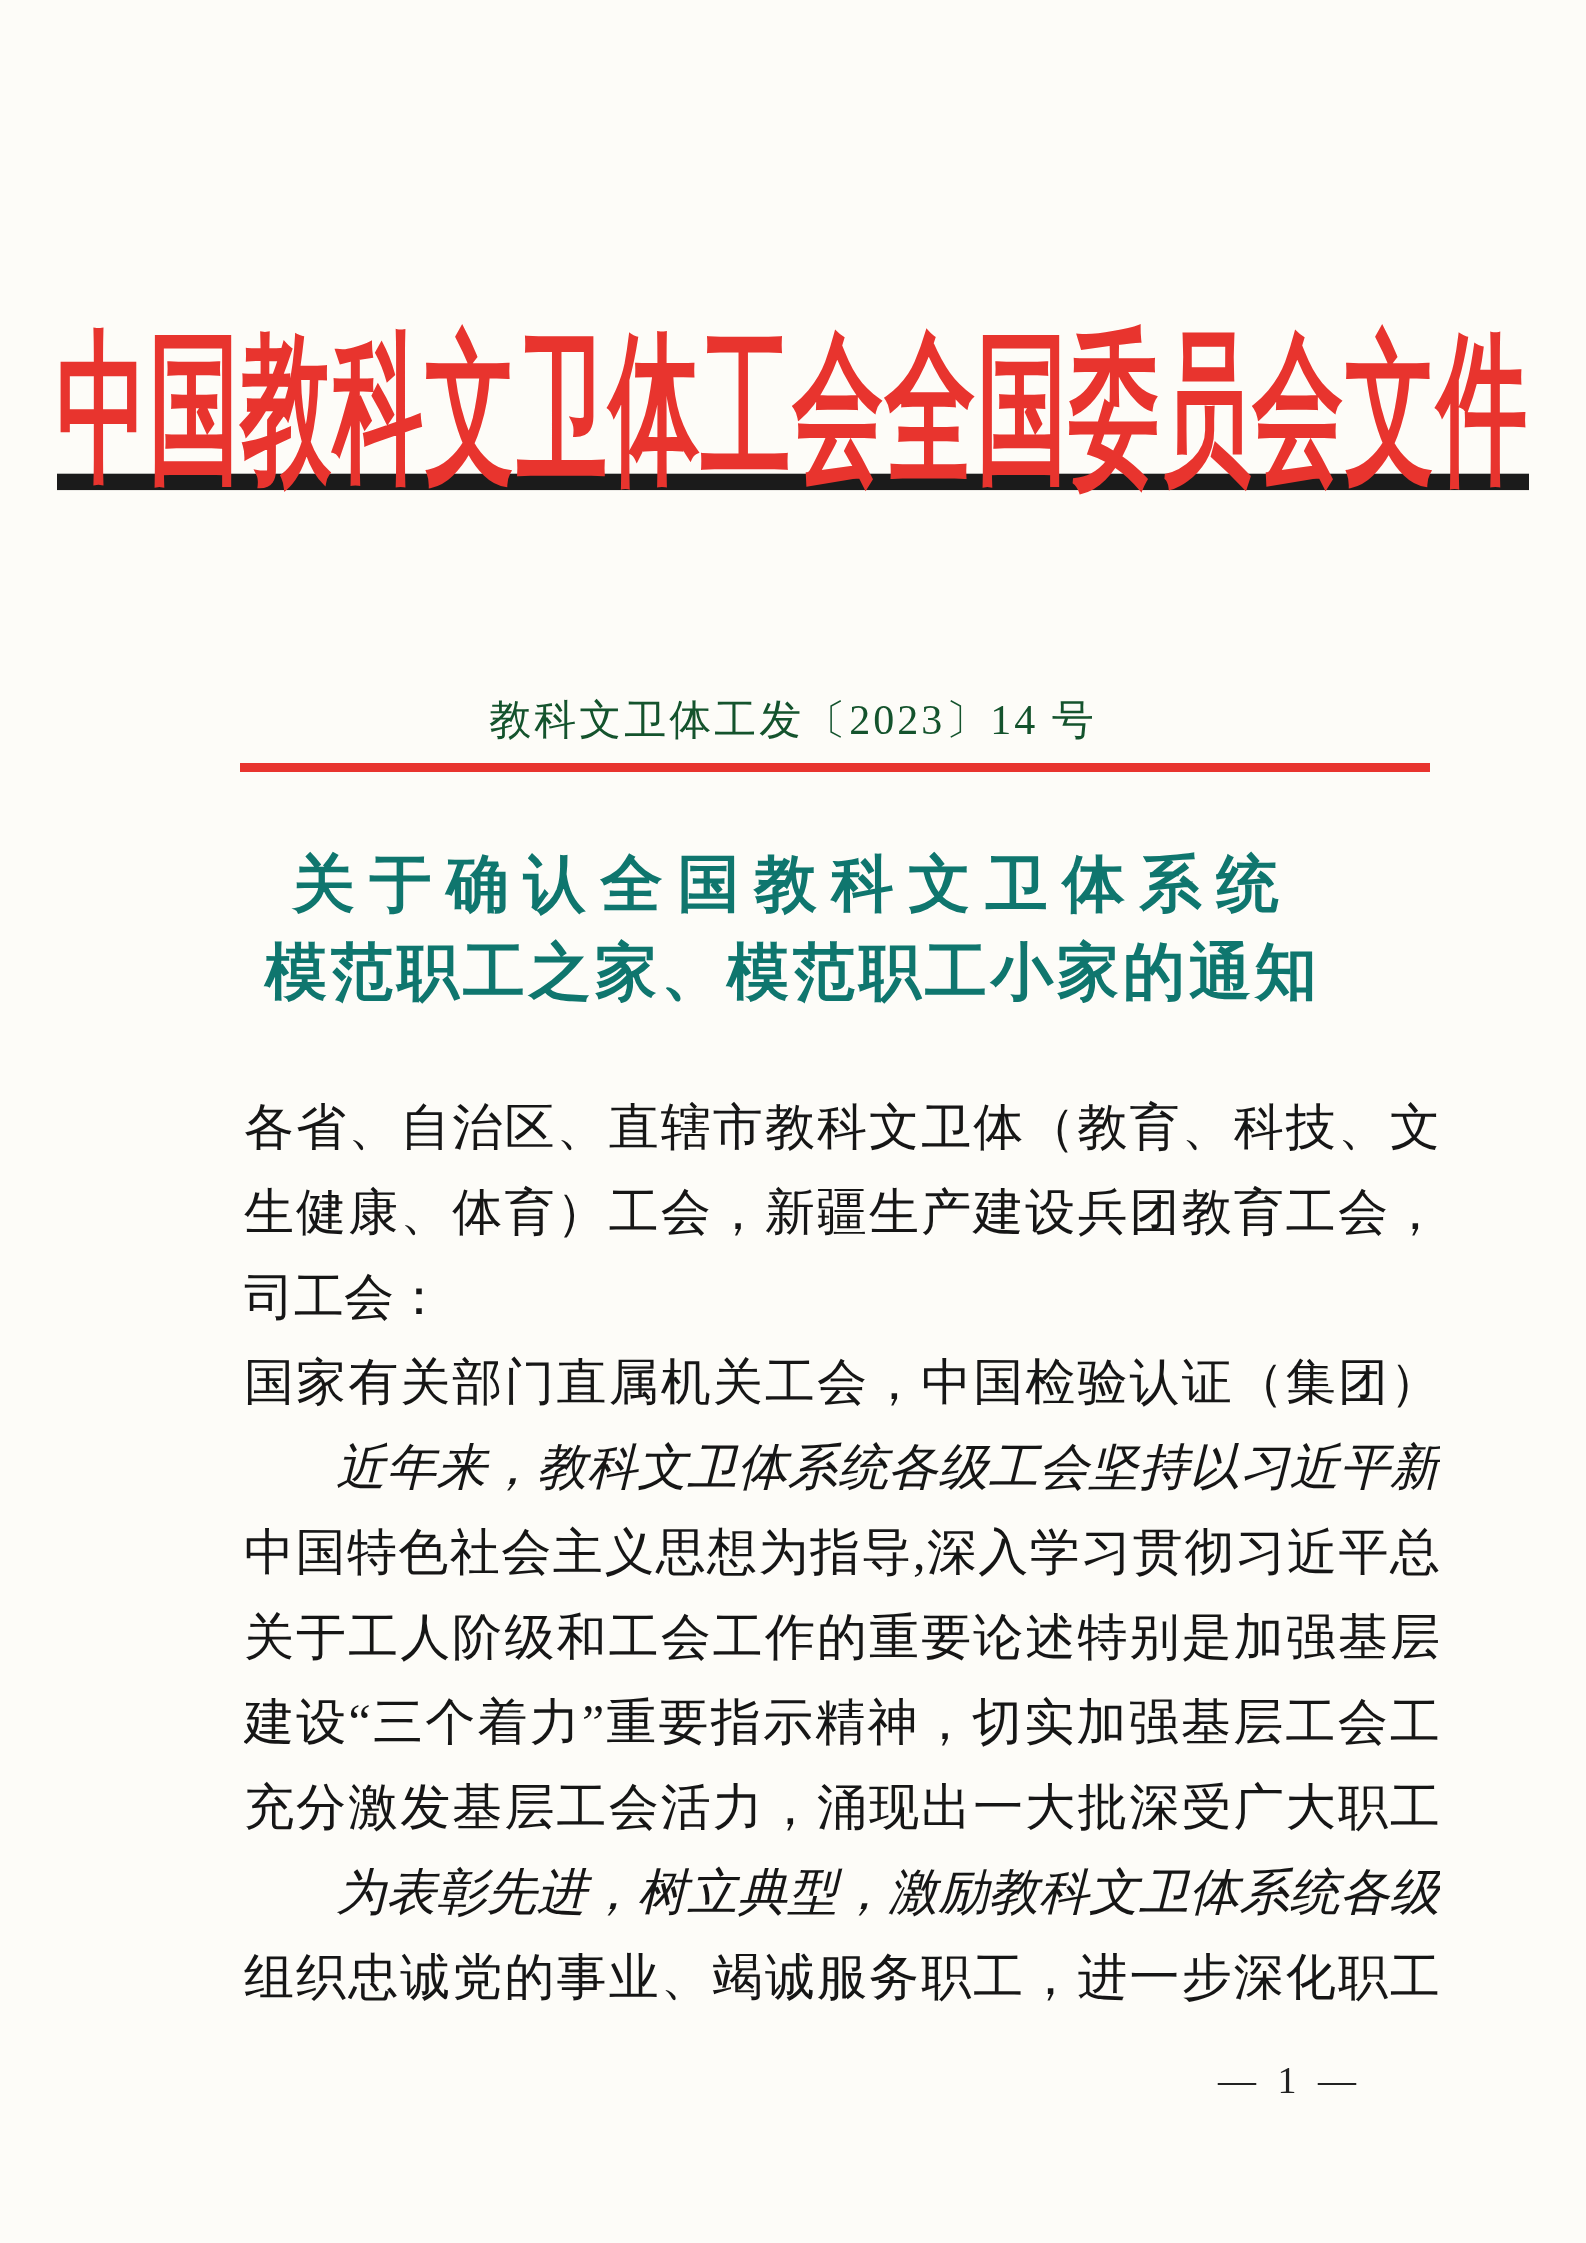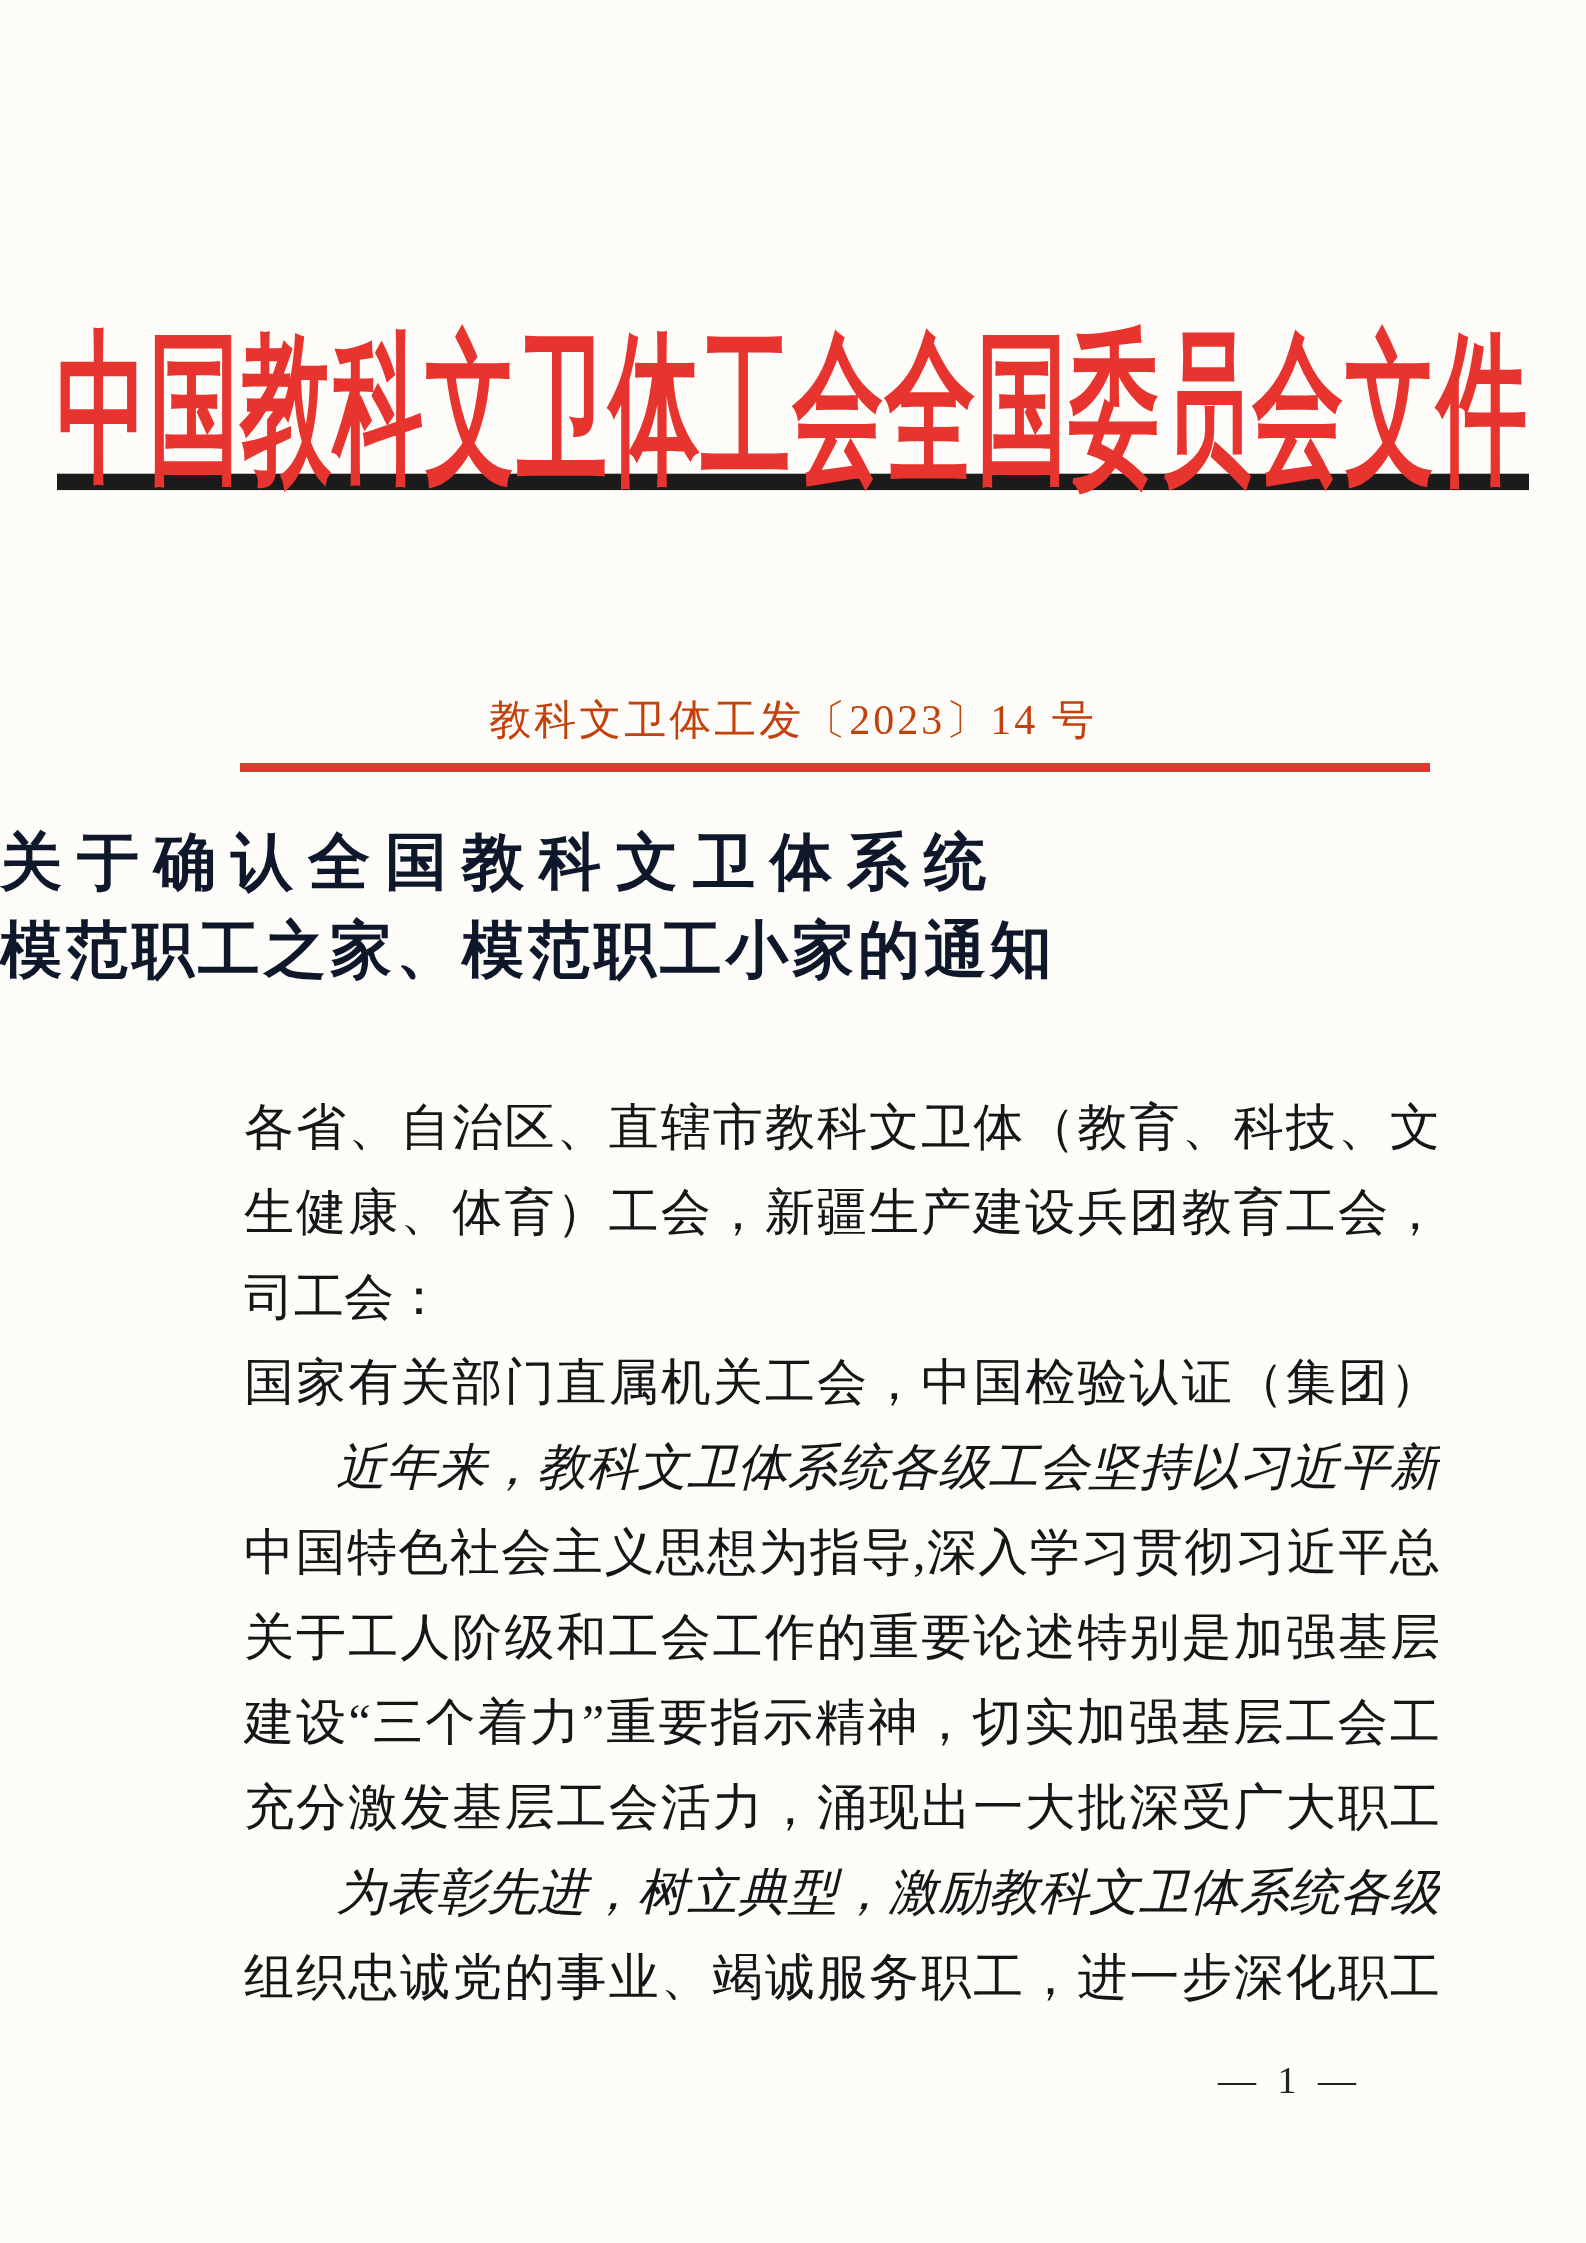--- a/index.html
+++ b/index.html
@@ -19,32 +19,32 @@
   }
   .red-header .masthead-text {
     font-size:90px; font-weight:700; color:#e8342e;
     letter-spacing:2px; white-space:nowrap;
     transform:scaleY(1.82);
   }
   
   .doc-number {
     position:absolute; top:690px; left:0; width:100%;
     text-align:center; font-size:42px; line-height:60px;
-    letter-spacing:3px; color:#c2410c;
+    letter-spacing:3px; color:#14532d;
   }
   
   .red-line {
     position:absolute; top:763px; left:240px;
     width:1190px; height:9px; background:#e8342e;
   }
   
   .doc-title {
-    position:absolute; top:818px; left:0; width:100%;
-    text-align:left; font-weight:700; font-size:62px; line-height:88px;
-    color:#0f172a;
+    position:absolute; top:840px; left:0; width:100%;
+    text-align:center; font-weight:700; font-size:62px; line-height:88px;
+    color:#0f766e;
   }
   .doc-title .t1 { letter-spacing:15px; display:block; }
   .doc-title .t2 { letter-spacing:4px;  display:block; }
   
   .body-text {
     position:absolute; top:1085px; left:244px; width:1196px;
     font-size:50px; color:#161616;
   }
   .body-text .line {
     height:85px; line-height:85px;

